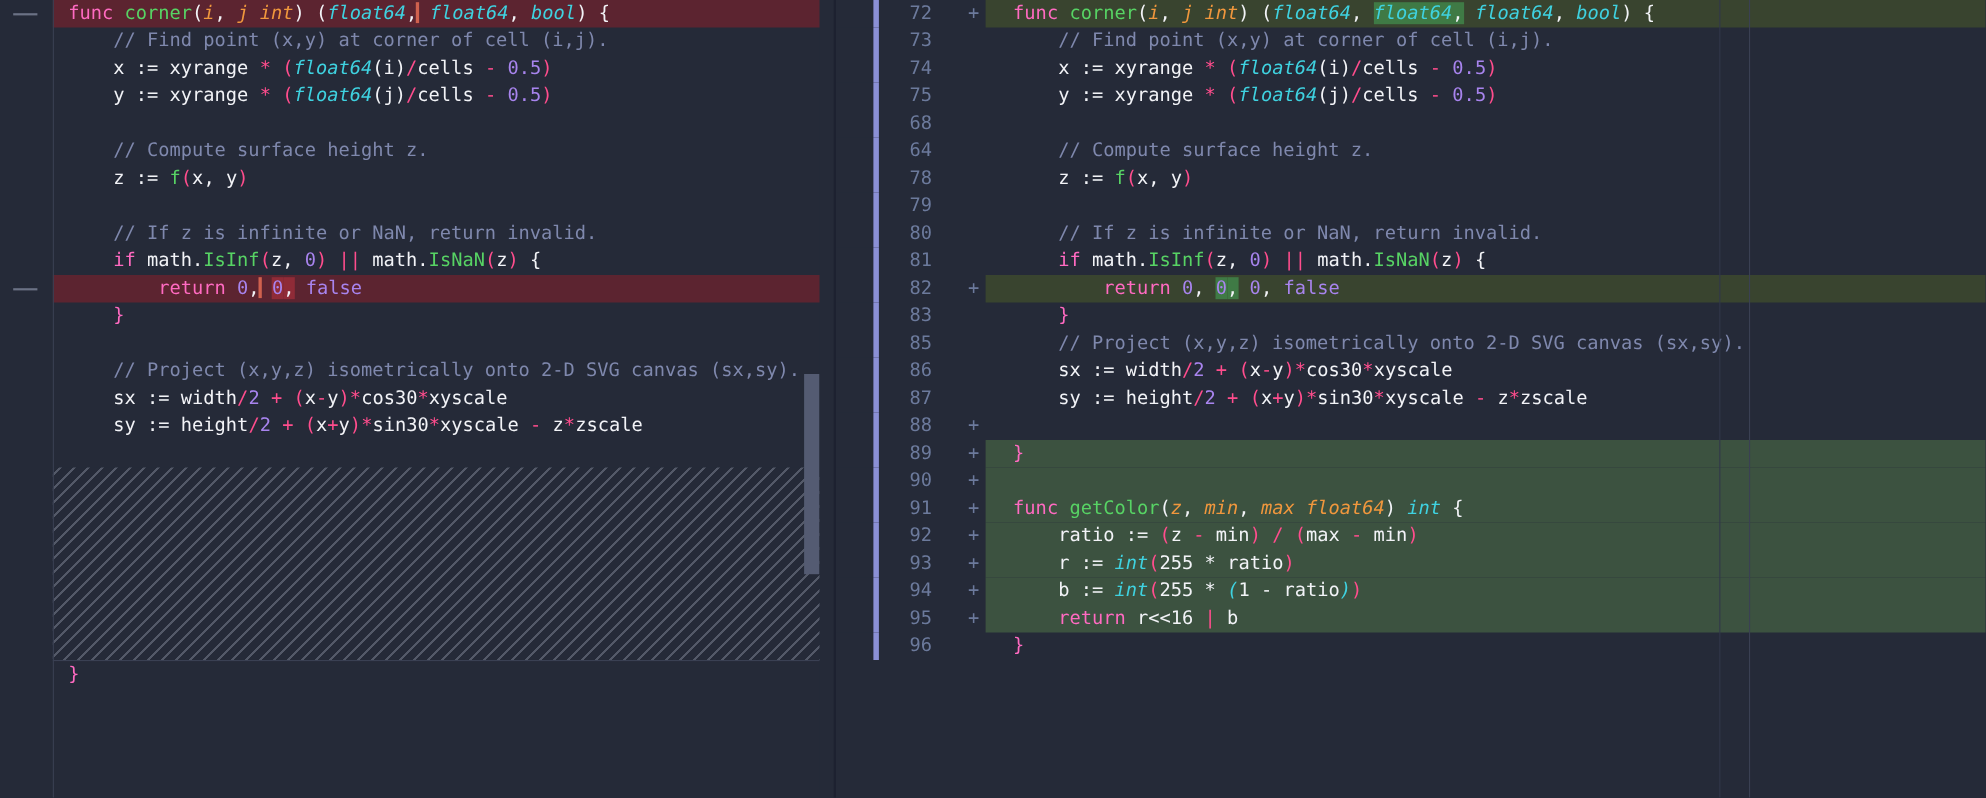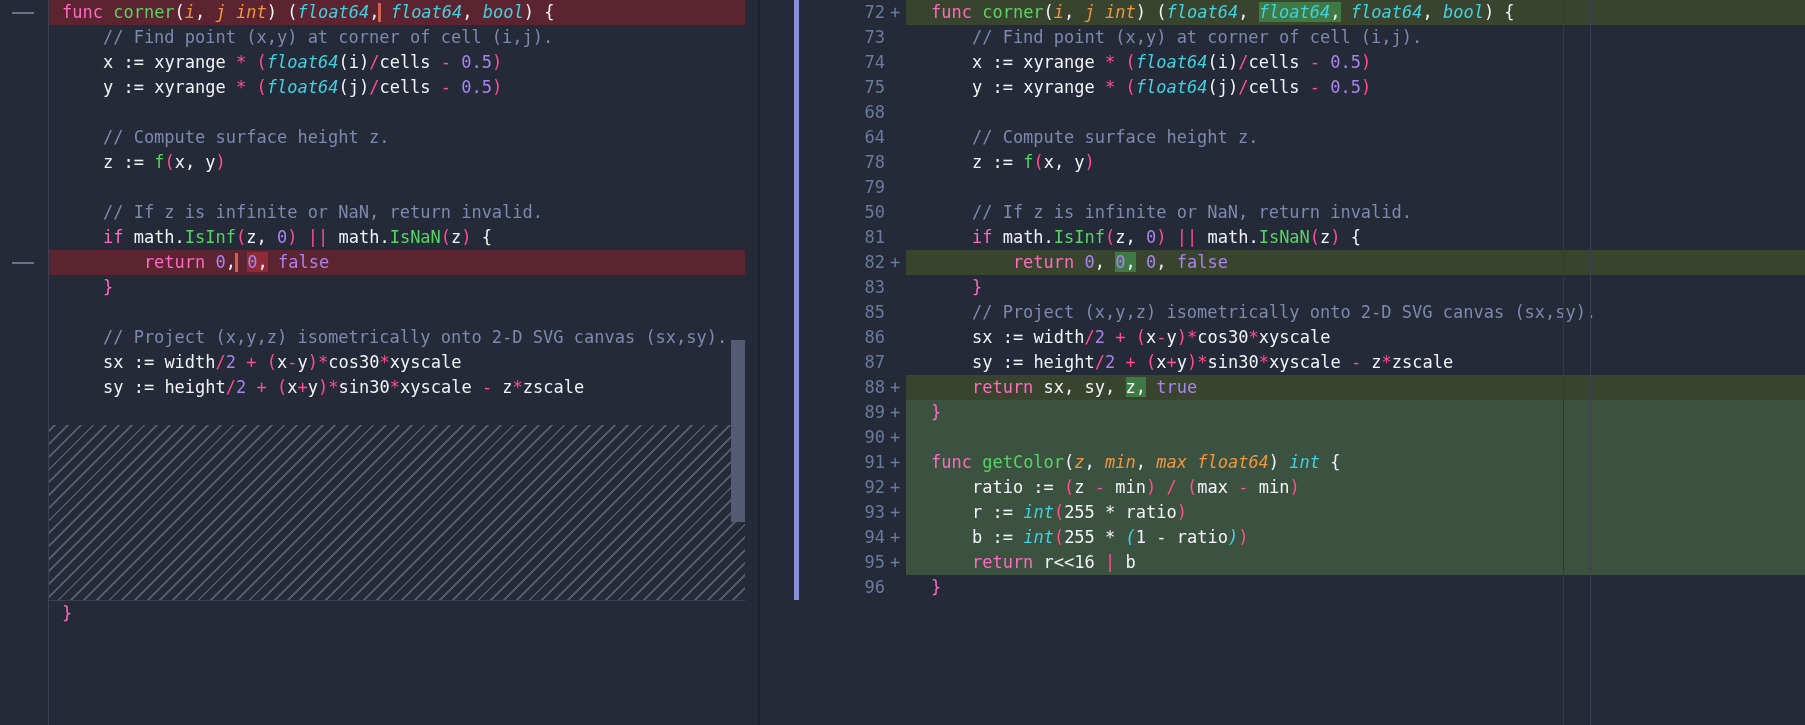--- a/index.html
+++ b/index.html
@@ -19,21 +19,21 @@
   
   .l-marker{flex:0 0 48px;width:48px;color:#6b7285;font-size:15px;text-align:center;position:relative;}
   .l-marker.minus::before{content:"";position:absolute;left:12px;top:12px;width:22px;height:2px;background:#6b7285;}
   .l-body{flex:1 1 auto;position:relative;padding-left:14px;font-size:17px;overflow:hidden;}
 
   .l-sep{position:absolute;left:48px;top:0;width:1px;height:725px;background:#3a4053;z-index:4;}
 
   
   .r-gutterA{flex:0 0 34px;width:34px;background:#252a38;}
   .r-changebar{flex:0 0 5px;width:5px;}
-  .r-lineno{flex:0 0 76px;width:76px;text-align:right;padding-right:5px;color:#6c7a9c;font-size:17px;padding-left:10px;}
+  .r-lineno{flex:0 0 76px;width:76px;text-align:center;padding-right:5px;color:#6c7a9c;font-size:17px;}
   .r-plus{flex:0 0 16px;width:16px;color:#6c7a9c;font-size:17px;text-align:left;}
   .r-body{flex:1 1 auto;position:relative;padding-left:25px;font-size:17px;overflow:hidden;}
 
   .r-sep{position:absolute;left:830px;top:0;width:1px;height:725px;background:#3a4053;z-index:4;}
   .r-sep2{position:absolute;left:803px;top:0;width:1px;height:725px;background:#31374a;z-index:4;}
 
   
   .bg-del{background:#5c2430;}
   .bg-add{background:#3c5240;}
   .bg-addsoft{background:#39442f;}
@@ -120,28 +120,28 @@
   <div class="pane-right">
     <div class="rows" id="right-rows">
         <div class="row"><div class="r-gutterA"></div><div class="r-changebar changebar-on"></div><div class="r-lineno">72</div><div class="r-plus">+</div><div class="r-body bg-addsoft"><span class="kw">func </span><span class="fn">corner</span><span class="pun">(</span><span class="par">i</span><span class="pun">, </span><span class="par">j int</span><span class="pun">) (</span><span class="typ">float64</span><span class="pun">, </span><span class="typ w-add">float64</span><span class="pun w-add">,</span><span class="pun"> </span><span class="typ">float64</span><span class="pun">, </span><span class="typ">bool</span><span class="pun">) {</span></div></div>
         <div class="row"><div class="r-gutterA"></div><div class="r-changebar changebar-on"></div><div class="r-lineno">73</div><div class="r-plus"></div><div class="r-body bg-none"><span class="cmt">    // Find point (x,y) at corner of cell (i,j).</span></div></div>
         <div class="row"><div class="r-gutterA"></div><div class="r-changebar changebar-on"></div><div class="r-lineno">74</div><div class="r-plus"></div><div class="r-body bg-none"><span class="id">    x </span><span class="pun">:=</span><span class="id"> xyrange </span><span class="op">*</span><span class="id"> </span><span class="op">(</span><span class="typ">float64</span><span class="id">(i)</span><span class="op">/</span><span class="id">cells </span><span class="op">-</span><span class="id"> </span><span class="num">0.5</span><span class="op">)</span></div></div>
         <div class="row"><div class="r-gutterA"></div><div class="r-changebar changebar-on"></div><div class="r-lineno">75</div><div class="r-plus"></div><div class="r-body bg-none"><span class="id">    y </span><span class="pun">:=</span><span class="id"> xyrange </span><span class="op">*</span><span class="id"> </span><span class="op">(</span><span class="typ">float64</span><span class="id">(j)</span><span class="op">/</span><span class="id">cells </span><span class="op">-</span><span class="id"> </span><span class="num">0.5</span><span class="op">)</span></div></div>
         <div class="row"><div class="r-gutterA"></div><div class="r-changebar changebar-on"></div><div class="r-lineno">68</div><div class="r-plus"></div><div class="r-body bg-none"></div></div>
         <div class="row"><div class="r-gutterA"></div><div class="r-changebar changebar-on"></div><div class="r-lineno">64</div><div class="r-plus"></div><div class="r-body bg-none"><span class="cmt">    // Compute surface height z.</span></div></div>
         <div class="row"><div class="r-gutterA"></div><div class="r-changebar changebar-on"></div><div class="r-lineno">78</div><div class="r-plus"></div><div class="r-body bg-none"><span class="id">    z </span><span class="pun">:=</span><span class="id"> </span><span class="fn">f</span><span class="op">(</span><span class="id">x, y</span><span class="op">)</span></div></div>
         <div class="row"><div class="r-gutterA"></div><div class="r-changebar changebar-on"></div><div class="r-lineno">79</div><div class="r-plus"></div><div class="r-body bg-none"></div></div>
-        <div class="row"><div class="r-gutterA"></div><div class="r-changebar changebar-on"></div><div class="r-lineno">50</div><div class="r-plus"></div><div class="r-body bg-none"><span class="cmt">    // If z is infinite or NaN, return invalid.</span></div></div>
+        <div class="row"><div class="r-gutterA"></div><div class="r-changebar changebar-on"></div><div class="r-lineno">80</div><div class="r-plus"></div><div class="r-body bg-none"><span class="cmt">    // If z is infinite or NaN, return invalid.</span></div></div>
         <div class="row"><div class="r-gutterA"></div><div class="r-changebar changebar-on"></div><div class="r-lineno">81</div><div class="r-plus"></div><div class="r-body bg-none"><span class="kw">    if</span><span class="id"> math.</span><span class="met">IsInf</span><span class="op">(</span><span class="id">z, </span><span class="num">0</span><span class="op">)</span><span class="id"> </span><span class="op">||</span><span class="id"> math.</span><span class="met">IsNaN</span><span class="op">(</span><span class="id">z</span><span class="op">)</span><span class="pun"> {</span></div></div>
         <div class="row"><div class="r-gutterA"></div><div class="r-changebar changebar-on"></div><div class="r-lineno">82</div><div class="r-plus">+</div><div class="r-body bg-addsoft"><span class="kw">        return </span><span class="num">0</span><span class="pun">, </span><span class="num w-add">0</span><span class="pun w-add">,</span><span class="id"> </span><span class="num">0</span><span class="pun">, </span><span class="bool">false</span></div></div>
         <div class="row"><div class="r-gutterA"></div><div class="r-changebar changebar-on"></div><div class="r-lineno">83</div><div class="r-plus"></div><div class="r-body bg-none"><span class="br">    }</span></div></div>
         <div class="row"><div class="r-gutterA"></div><div class="r-changebar changebar-on"></div><div class="r-lineno">85</div><div class="r-plus"></div><div class="r-body bg-none"><span class="cmt">    // Project (x,y,z) isometrically onto 2-D SVG canvas (sx,sy).</span></div></div>
         <div class="row"><div class="r-gutterA"></div><div class="r-changebar changebar-on"></div><div class="r-lineno">86</div><div class="r-plus"></div><div class="r-body bg-none"><span class="id">    sx </span><span class="pun">:=</span><span class="id"> width</span><span class="op">/</span><span class="num">2</span><span class="id"> </span><span class="op">+</span><span class="id"> </span><span class="op">(</span><span class="id">x</span><span class="op">-</span><span class="id">y</span><span class="op">)</span><span class="op">*</span><span class="id">cos30</span><span class="op">*</span><span class="id">xyscale</span></div></div>
         <div class="row"><div class="r-gutterA"></div><div class="r-changebar changebar-on"></div><div class="r-lineno">87</div><div class="r-plus"></div><div class="r-body bg-none"><span class="id">    sy </span><span class="pun">:=</span><span class="id"> height</span><span class="op">/</span><span class="num">2</span><span class="id"> </span><span class="op">+</span><span class="id"> </span><span class="op">(</span><span class="id">x</span><span class="op">+</span><span class="id">y</span><span class="op">)</span><span class="op">*</span><span class="id">sin30</span><span class="op">*</span><span class="id">xyscale </span><span class="op">-</span><span class="id"> z</span><span class="op">*</span><span class="id">zscale</span></div></div>
-        <div class="row"><div class="r-gutterA"></div><div class="r-changebar changebar-on"></div><div class="r-lineno">88</div><div class="r-plus">+</div><div class="r-body bg-addsoft"><span class="kw">    return </span><span class="id">sx, sy,</span><span class="id"> </span><span class="id w-add">z,</span><span class="id"> </span><span class="bool">true</span></div></div>
+        <div class="row"><div class="r-gutterA"></div><div class="r-changebar changebar-on"></div><div class="r-lineno">88</div><div class="r-plus">+</div></div>
         <div class="row"><div class="r-gutterA"></div><div class="r-changebar changebar-on"></div><div class="r-lineno">89</div><div class="r-plus">+</div><div class="r-body bg-add"><span class="br">}</span></div></div>
         <div class="row"><div class="r-gutterA"></div><div class="r-changebar changebar-on"></div><div class="r-lineno">90</div><div class="r-plus">+</div><div class="r-body bg-add"></div></div>
         <div class="row"><div class="r-gutterA"></div><div class="r-changebar changebar-on"></div><div class="r-lineno">91</div><div class="r-plus">+</div><div class="r-body bg-add"><span class="kw">func </span><span class="fn">getColor</span><span class="pun">(</span><span class="par">z</span><span class="pun">, </span><span class="par">min</span><span class="pun">, </span><span class="par">max float64</span><span class="pun">) </span><span class="typ">int</span><span class="pun"> {</span></div></div>
         <div class="row"><div class="r-gutterA"></div><div class="r-changebar changebar-on"></div><div class="r-lineno">92</div><div class="r-plus">+</div><div class="r-body bg-add"><span class="id">    ratio </span><span class="pun">:=</span><span class="id"> </span><span class="op">(</span><span class="id">z </span><span class="op">-</span><span class="id"> min</span><span class="op">)</span><span class="id"> </span><span class="op">/</span><span class="id"> </span><span class="op">(</span><span class="id">max </span><span class="op">-</span><span class="id"> min</span><span class="op">)</span></div></div>
         <div class="row"><div class="r-gutterA"></div><div class="r-changebar changebar-on"></div><div class="r-lineno">93</div><div class="r-plus">+</div><div class="r-body bg-add"><span class="id">    r </span><span class="pun">:=</span><span class="id"> </span><span class="typ">int</span><span class="op">(</span><span class="id">255</span><span class="id"> </span><span class="id">*</span><span class="id"> ratio</span><span class="op">)</span></div></div>
         <div class="row"><div class="r-gutterA"></div><div class="r-changebar changebar-on"></div><div class="r-lineno">94</div><div class="r-plus">+</div><div class="r-body bg-add"><span class="id">    b </span><span class="pun">:=</span><span class="id"> </span><span class="typ">int</span><span class="op">(</span><span class="id">255</span><span class="id"> </span><span class="id">*</span><span class="id"> </span><span class="typ">(</span><span class="id">1 </span><span class="id">-</span><span class="id"> ratio</span><span class="typ">)</span><span class="op">)</span></div></div>
         <div class="row"><div class="r-gutterA"></div><div class="r-changebar changebar-on"></div><div class="r-lineno">95</div><div class="r-plus">+</div><div class="r-body bg-add"><span class="kw">    return </span><span class="id">r</span><span class="id">&lt;&lt;</span><span class="id">16 </span><span class="op">|</span><span class="id"> b</span></div></div>
         <div class="row"><div class="r-gutterA"></div><div class="r-changebar changebar-on"></div><div class="r-lineno">96</div><div class="r-plus"></div><div class="r-body bg-none"><span class="br">}</span></div></div>
       </div>
     <div class="r-sep2"></div>

